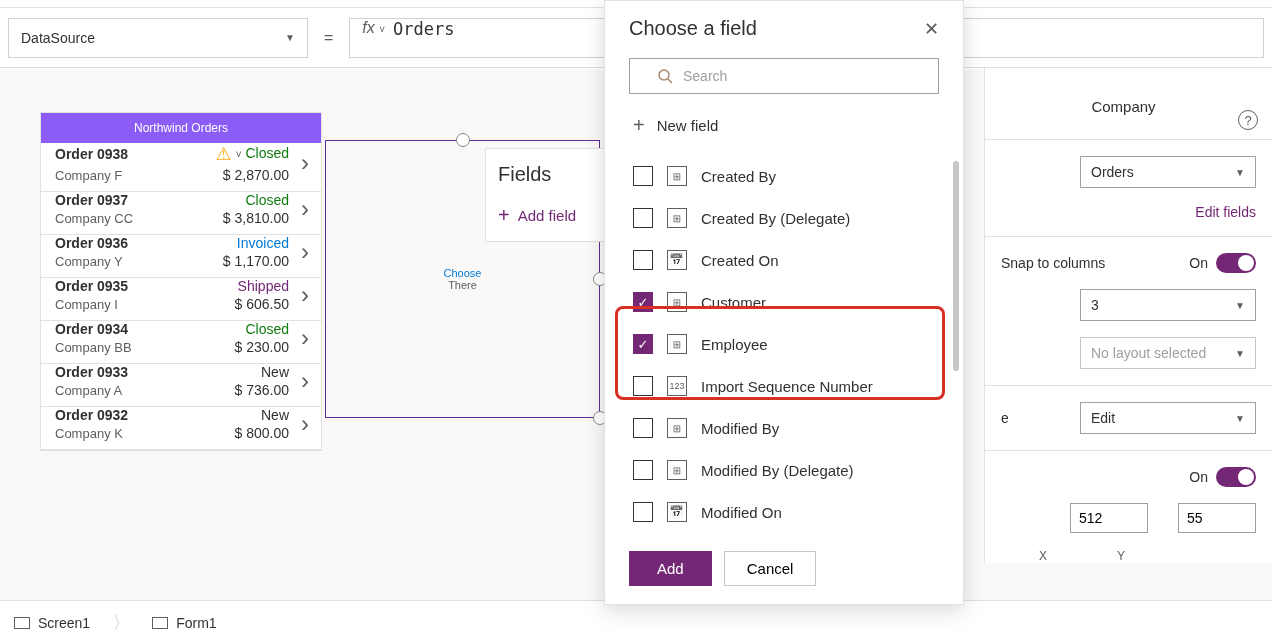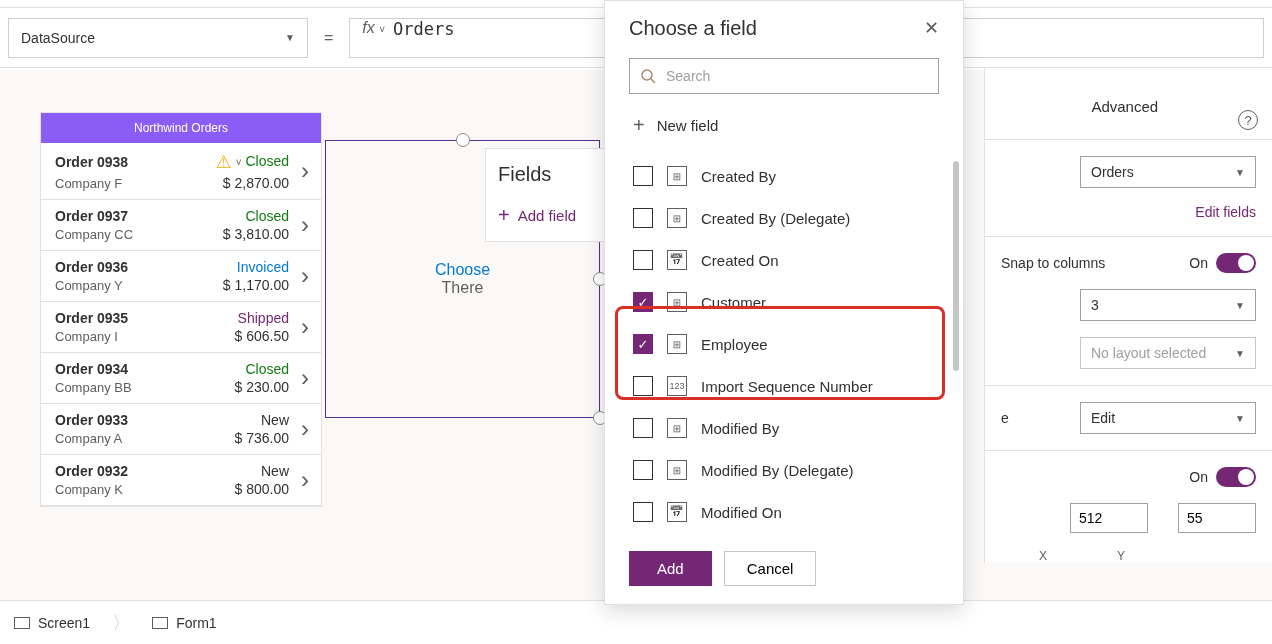--- a/index.html
+++ b/index.html
@@ -15,52 +15,52 @@
   .fx-box { display: flex; align-items: flex-start; gap: 8px; border: 1px solid #d2d0ce; height: 40px; padding: 0 12px; flex: 1; }
   .fx-label { font-style: italic; color: #605e5c; font-size: 16px; }
   .fx-label .chev { font-size: 10px; }
   .fx-value { font-family: Consolas, monospace; font-size: 17px; color: #323130; }
 
   
   .canvas-area { position: absolute; top: 70px; left: 0; right: 0; bottom: 44px; background: #faf9f8; }
 
   .gallery { position: absolute; left: 40px; top: 42px; width: 282px; background: #fff; border: 1px solid #e1e1e1; overflow:hidden;}
   .gallery-header { background: #8b5cf6; color: #fff; text-align: center; font-size: 12px; padding: 8px; }
-  .order-row { border-bottom: 1px solid #e1e1e1; padding: 8px 12px 8px 14px; display: grid; grid-template-columns: 1fr auto 20px; grid-template-rows: auto auto; row-gap: 2px; align-items: center; }
+  .order-row { border-bottom: 1px solid #e1e1e1; padding: 0 12px 8px 14px; display: grid; grid-template-columns: 1fr auto 20px; grid-template-rows: auto auto; row-gap: 2px; align-items: center; }
   .order-title { font-weight: 600; grid-column: 1; grid-row: 1; }
   .order-status { grid-column: 2; grid-row: 1; text-align: right; }
   .order-company { grid-column: 1; grid-row: 2; color: #605e5c; font-size: 13px; }
   .order-amount { grid-column: 2; grid-row: 2; text-align: right; font-size: 14px; margin-left: 16px; }
   .order-chevron { grid-column: 3; grid-row: 1 / span 2; text-align: right; font-size: 24px; color: #605e5c; padding-left:6px;}
   .status-closed { color: #107c10; }
   .status-invoiced { color: #0078d4; }
   .status-shipped { color: #742774; }
   .status-new { color: #323130; }
   .warn-icon { color: #f7a800; font-size: 18px; vertical-align: middle; margin-right:4px;}
 
   .form-selected { position: absolute; left: 325px; top: 70px; width: 275px; height: 278px; border: 1px solid #5c2d91; }
   .form-handle { position: absolute; width: 14px; height: 14px; border: 1px solid #888; border-radius: 50%; background: #fff; }
   .form-handle.top { left: 50%; top: -8px; transform: translateX(-50%); }
   .form-handle.mid { right: -8px; top: 50%; transform: translateY(-50%); }
   .form-handle.bot { right: -8px; bottom: -8px; }
-  .form-placeholder { position: absolute; top: 50%; left: 0; right: 0; transform: translateY(-50%); text-align: center; color: #0078d4; font-size: 16px; }
+  .form-placeholder { position: absolute; top: 50%; left: 0; right: 0; transform: translateY(-50%); text-align: center; color: #0078d4; font-size: 11px; }
   .form-placeholder .dark { color: #605e5c; display:inline; }
 
   
   .fields-panel { position: absolute; left: 485px; top: 78px; width: 120px; background: #fff; border: 1px solid #e1e1e1; padding: 14px 12px; z-index:2;}
   .fields-panel h3 { font-weight: 400; font-size: 20px; margin-bottom: 18px; }
   .add-field-btn { color: #742774; display:flex; align-items:center; gap:8px; font-size:15px; cursor:pointer;}
   .add-field-btn .plus { font-size: 20px; font-weight: 300; }
 
   
   .choose-popup { position: absolute; left: 604px; top: 0px; width: 360px; background: #fff; border: 1px solid #e1e1e1; box-shadow: 0 6px 20px rgba(0,0,0,0.15); z-index:10; }
-  .choose-header { display: flex; justify-content: space-between; padding: 16px 24px 8px; }
+  .choose-header { display: flex; align-items: center; justify-content: space-between; padding: 16px 24px 8px; }
   .choose-header h3 { font-weight: 400; font-size: 20px; }
   .choose-close { font-size: 18px; color: #605e5c; cursor: pointer; }
-  .choose-search { margin: 10px 24px 14px; border: 1px solid #a19f9d; height: 36px; display: flex; align-items: center; padding: 0 10px; gap: 10px; color: #a19f9d; }
+  .choose-search { margin: 10px 24px 14px; border: 1px solid #a19f9d; height: 36px; display: flex; align-items: center; padding: 0 27px; gap: 10px; color: #a19f9d; }
   .choose-search svg { width:16px; height:16px; stroke:#a8886a; }
   .new-field { display:flex; align-items:center; gap:12px; padding: 6px 28px 14px; color:#323130; font-size:15px; cursor:pointer;}
   .new-field .plus { font-size:20px; color:#605e5c; font-weight:300;}
   .field-list { position:relative; padding: 4px 12px 4px 24px; }
   .field-row { display:flex; align-items:center; gap:14px; padding: 11px 4px; font-size:15px; }
   .checkbox { width:20px; height:20px; border:1px solid #323130; background:#fff; display:flex; align-items:center; justify-content:center; }
   .checkbox.checked { background:#742774; border-color:#742774; color:#fff; font-size:13px; }
   .ft-icon { width:20px; height:20px; display:inline-flex; align-items:center; justify-content:center; border:1px solid #605e5c; font-size:10px; color:#605e5c;}
   .ft-icon.rel::after{content:"⊞";}
   .ft-icon.date::after{content:"📅"; font-size:12px; filter:grayscale(1);}
@@ -256,21 +256,21 @@
     <button class="btn-add">Add</button>
     <button class="btn-cancel">Cancel</button>
   </div>
 </div>
 <div class="red-highlight"></div>
 
 <div class="right-pane">
   <div class="rp-help">?</div>
   <div class="rp-tabs">
     <span class="active" style="visibility:hidden">Properties</span>
-    <span>Advanced</span>
+    <span>Company</span>
   </div>
   <hr class="rp">
   <div class="rp-row">
     <span style="visibility:hidden">Data source</span>
     <div class="rp-select">
       <span>Orders</span>
       <span class="chev-down-small">▼</span>
     </div>
   </div>
   <div class="rp-row" style="justify-content:flex-end">

